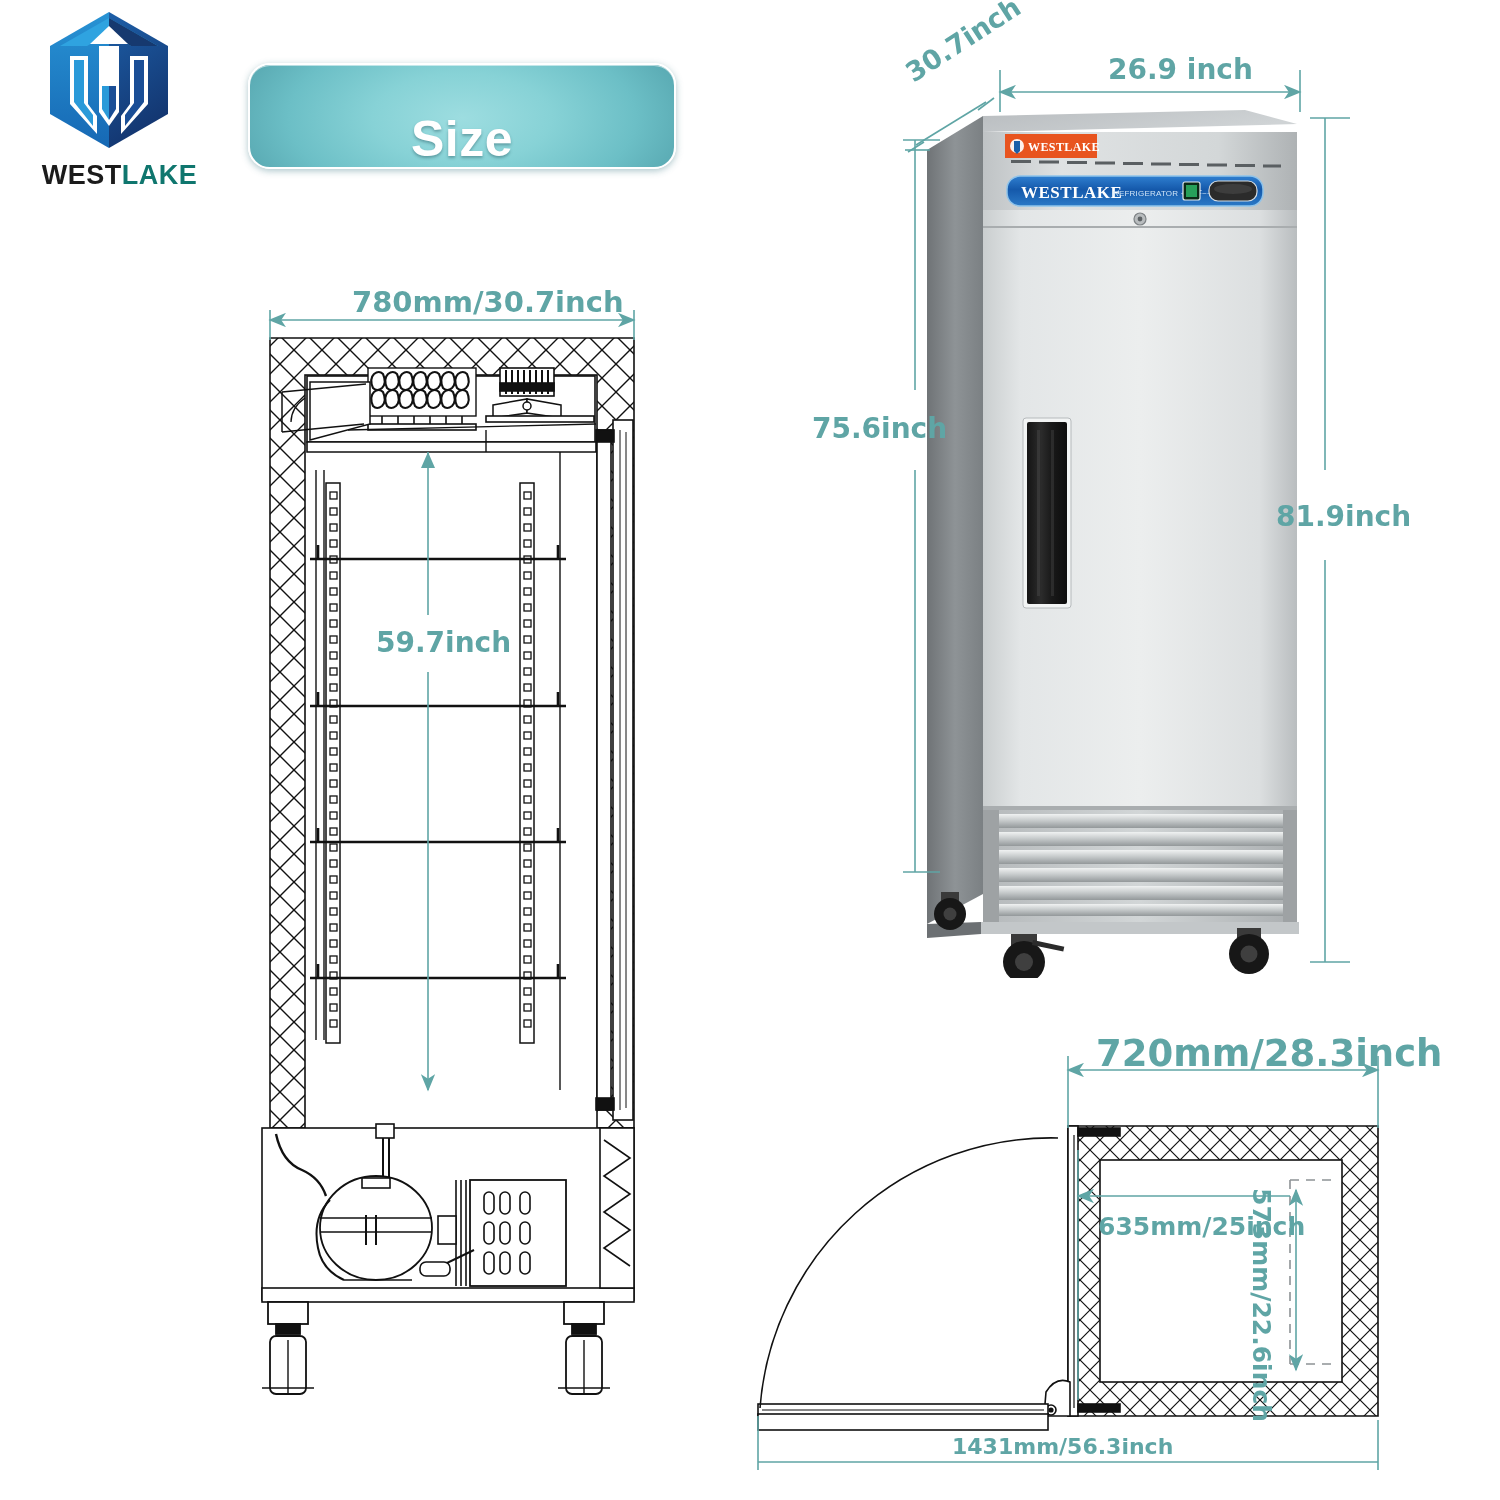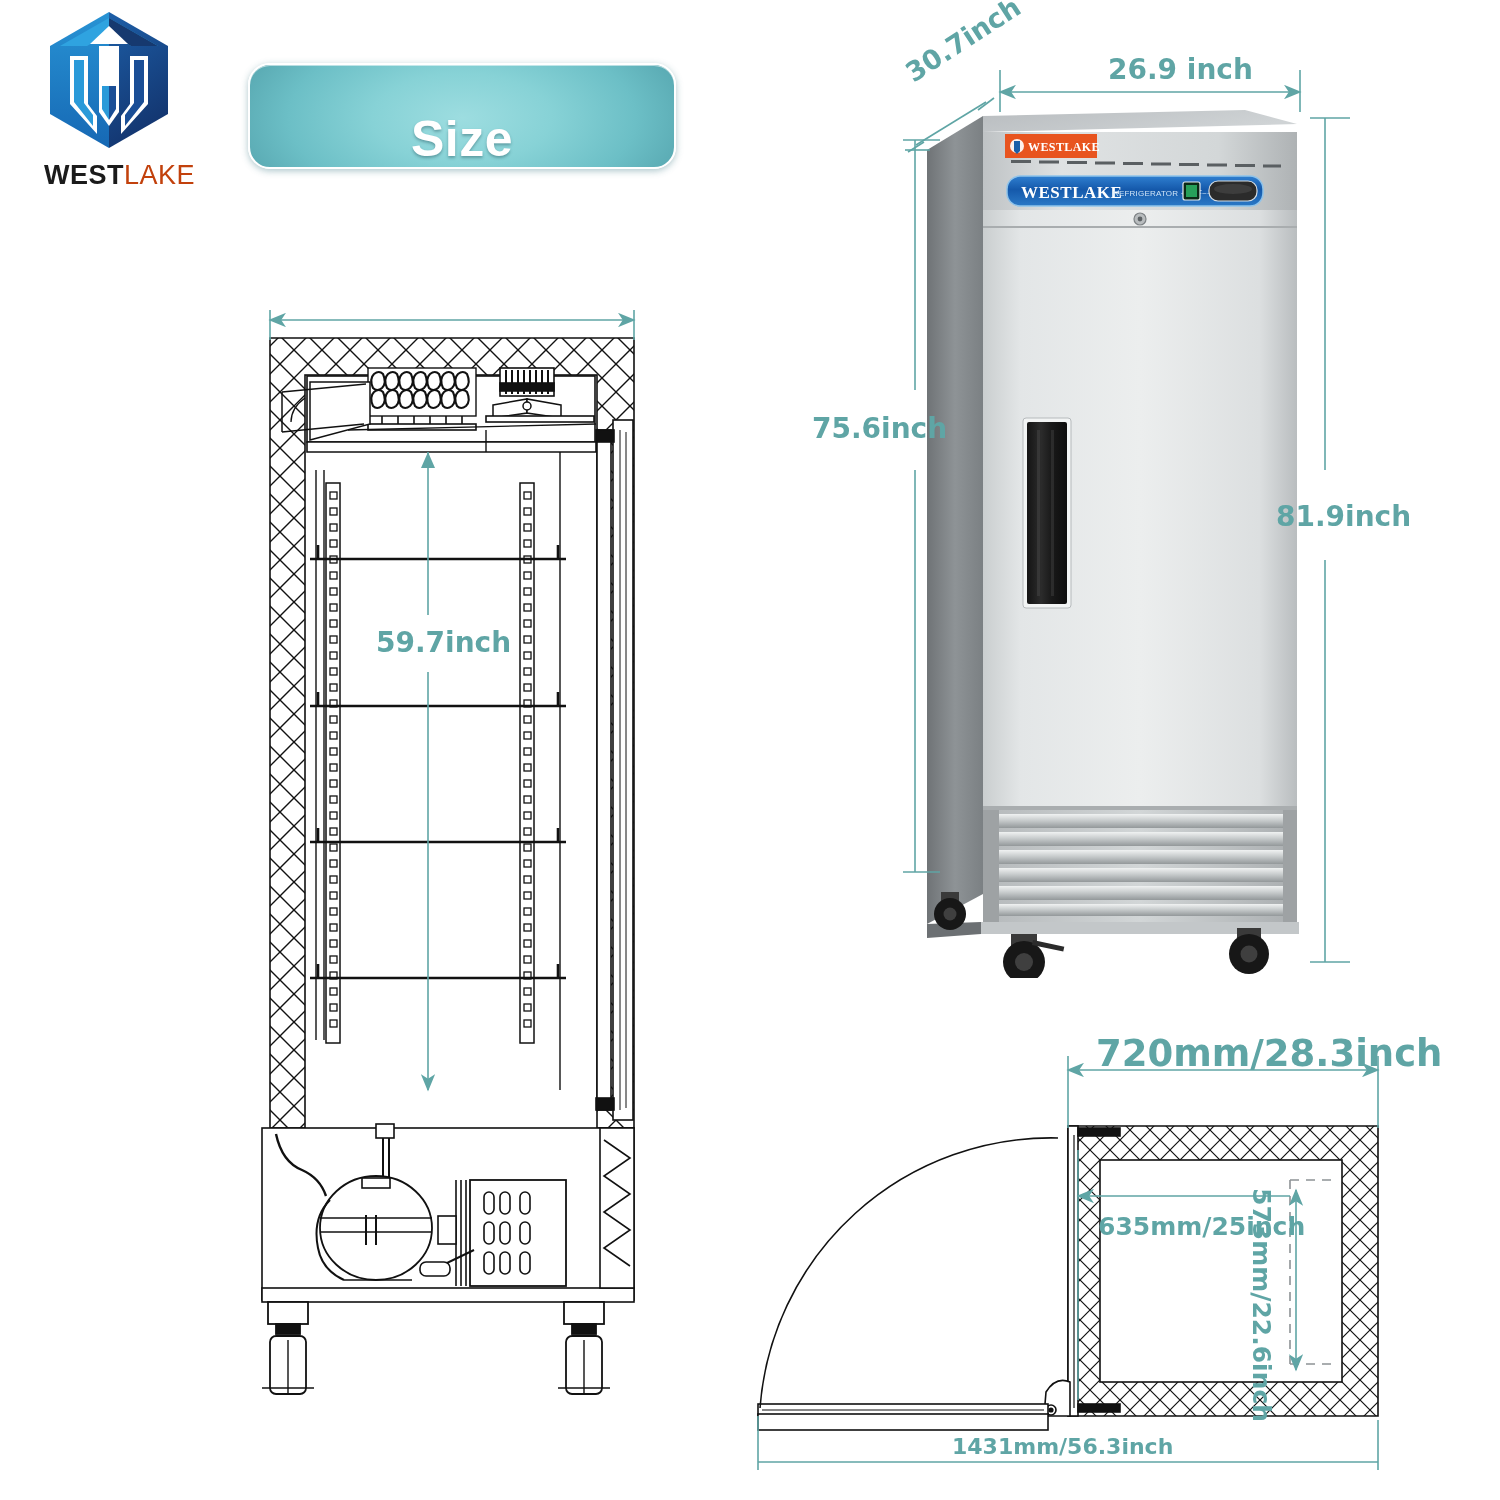--- a/index.html
+++ b/index.html
@@ -18,21 +18,21 @@
 
   
   #logo-block { position: absolute; left: 22px; top: 8px; width: 200px; height: 195px; }
   #logo-mark { position: absolute; left: 22px; top: 0; width: 130px; height: 148px; }
   #logo-wordmark {
     position: absolute; left: 0; top: 152px; width: 195px;
     text-align: center; font-size: 27px; letter-spacing: 0.5px;
     white-space: nowrap;
   }
   #logo-wordmark .w1 { color: #1b1b1b; font-weight: 700; text-align: right; }
-  #logo-wordmark .w2 { color: #c2410c; font-weight: 400; }
+  #logo-wordmark .w2 { color: #0f766e; font-weight: 700; }
 
   
   #size-banner {
     position: absolute; left: 248px; top: 63px;
     width: 428px; height: 106px;
     border-radius: 22px;
     background:
       radial-gradient(ellipse 62% 130% at 50% 52%, #9ddde0 0%, #87d2d6 34%, #6cbfc6 66%, #4f9ea8 100%);
     border: 2px solid #ffffff;
     box-shadow: 0 2px 7px rgba(60,120,130,0.42), inset 0 1px 0 rgba(255,255,255,0.55);
@@ -543,20 +543,21 @@
       <line x1="1078" y1="1150" x2="1078" y2="1400"></line>
 
       <line x1="1296" y1="1190" x2="1296" y2="1370" marker-start="url(#arrTs)" marker-end="url(#arrT)"></line>
 
       <line x1="758" y1="1416" x2="758" y2="1470"></line>
       <line x1="1378" y1="1420" x2="1378" y2="1470"></line>
       <line x1="758" y1="1462" x2="1378" y2="1462"></line>
     </g>
   </svg>
 
+  <div class="dim" style="left:352px; top:285px; font-size:29px;">780mm/30.7inch</div>
 
   <div class="dim" style="left:376px; top:626px; font-size:28px;">59.7inch</div>
 
   <div class="dim" style="left:900px; top:62px; font-size:27px; transform:rotate(-33deg); transform-origin:left top;">30.7inch</div>
 
   <div class="dim" style="left:1108px; top:53px; font-size:28px;text-align:right;">26.9 inch</div>
 
   <div class="dim" style="left:812px; top:412px; font-size:28px;">75.6inch</div>
 
   <div class="dim" style="left:1276px; top:500px; font-size:28px;">81.9inch</div>

